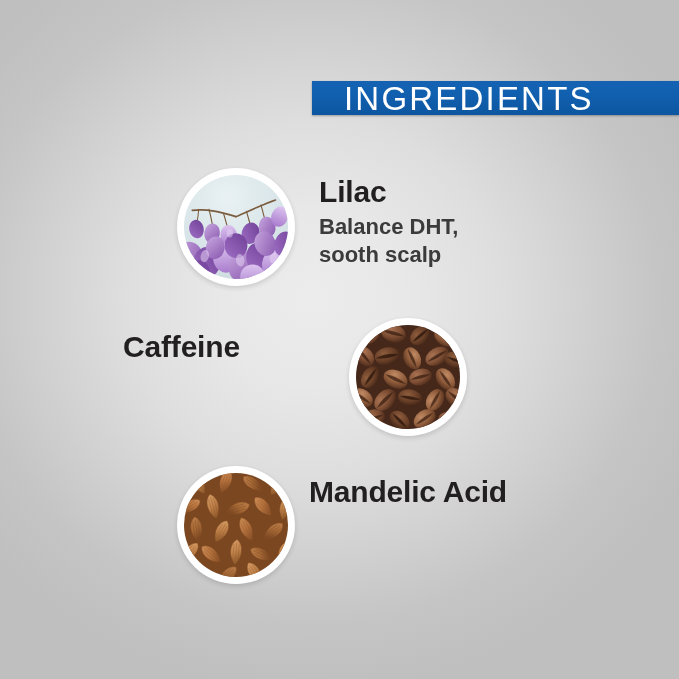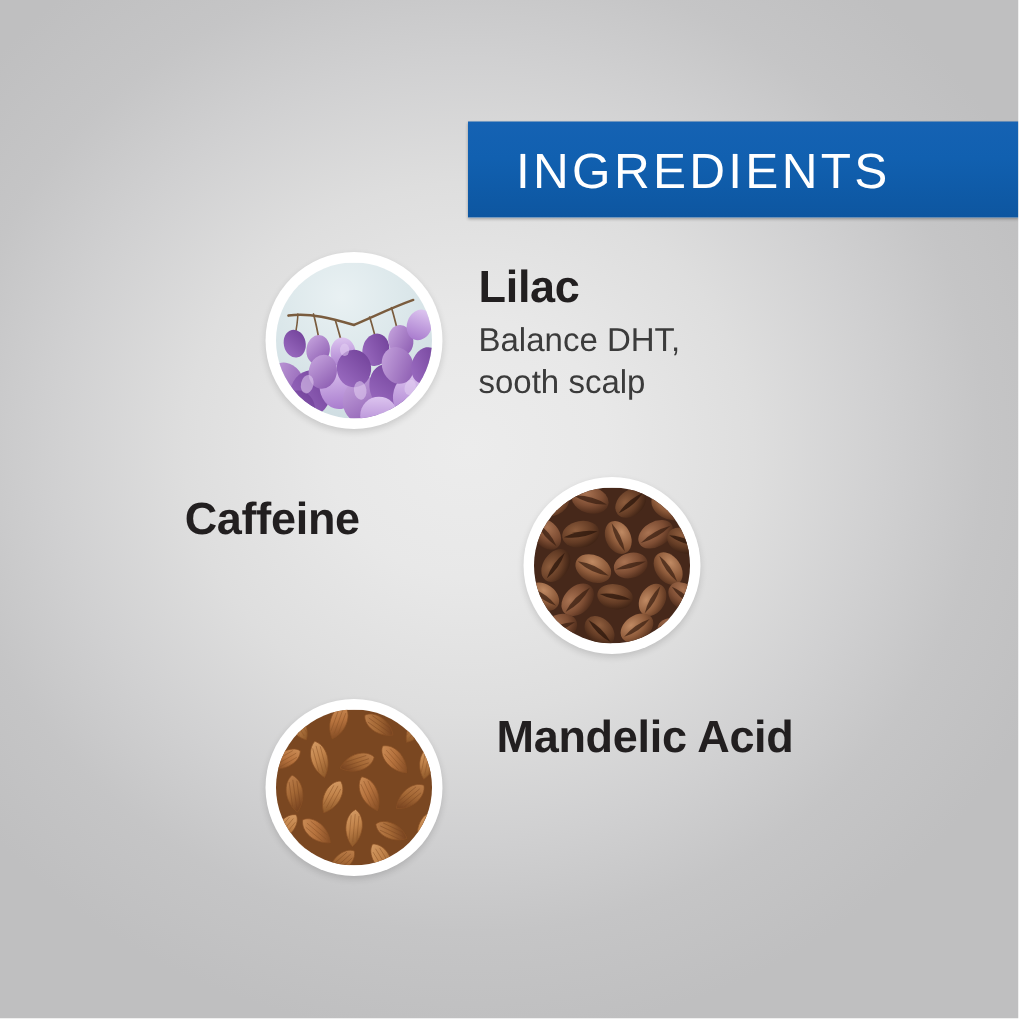--- a/index.html
+++ b/index.html
@@ -28,21 +28,21 @@
         #bfbfc0 100%);
     overflow: hidden;
   }
 
   
   #banner {
     position: absolute;
     left: 312px;
     top: 81px;
     width: 367px;
-    height: 64px;
+    height: 34px;
     background: linear-gradient(180deg, #1562b3 0%, #1160b0 38%, #0d56a0 100%);
     box-shadow: 0 1px 2px rgba(0,0,0,0.30);
     display: flex;
     align-items: center;
     box-sizing: border-box;
     padding-left: 32px;
   }
   #banner-title {
     color: #ffffff;
     font-family: "Liberation Sans", sans-serif;
@@ -83,39 +83,39 @@
     font-family: "Liberation Sans", sans-serif;
     font-weight: bold;
     font-size: 30px;
     color: #221f20;
     letter-spacing: -0.2px;
     line-height: 1.12;
     white-space: nowrap;
   }
   .block-desc {
     font-family: "Liberation Sans", sans-serif;
-    font-weight: 400;
+    font-weight: 700;
     font-size: 22px;
     color: #3b3b3b;
     line-height: 1.3;
     margin-top: 4px;
     white-space: pre-line;
   }
   .align-right { text-align: center; }
   .align-left  { text-align: left; }
 
   
   #thumb-lilac   { left: 177px; top: 168px; width: 118px; height: 118px; }
   #block-lilac   { left: 319px; top: 175px; width: 300px; }
 
   #thumb-coffee  { left: 349px; top: 318px; width: 118px; height: 118px; }
   #block-coffee  { left: 40px;  top: 330px; width: 283px; }
 
   #thumb-almond  { left: 177px; top: 466px; width: 118px; height: 118px; }
-  #block-almond  { left: 331px; top: 475px; width: 310px; }
+  #block-almond  { left: 309px; top: 475px; width: 310px; }
 </style>
 </head>
 <body>
 
 <div id="poster">
 
   <div id="banner">
     <span id="banner-title">INGREDIENTS</span>
   </div>
 

